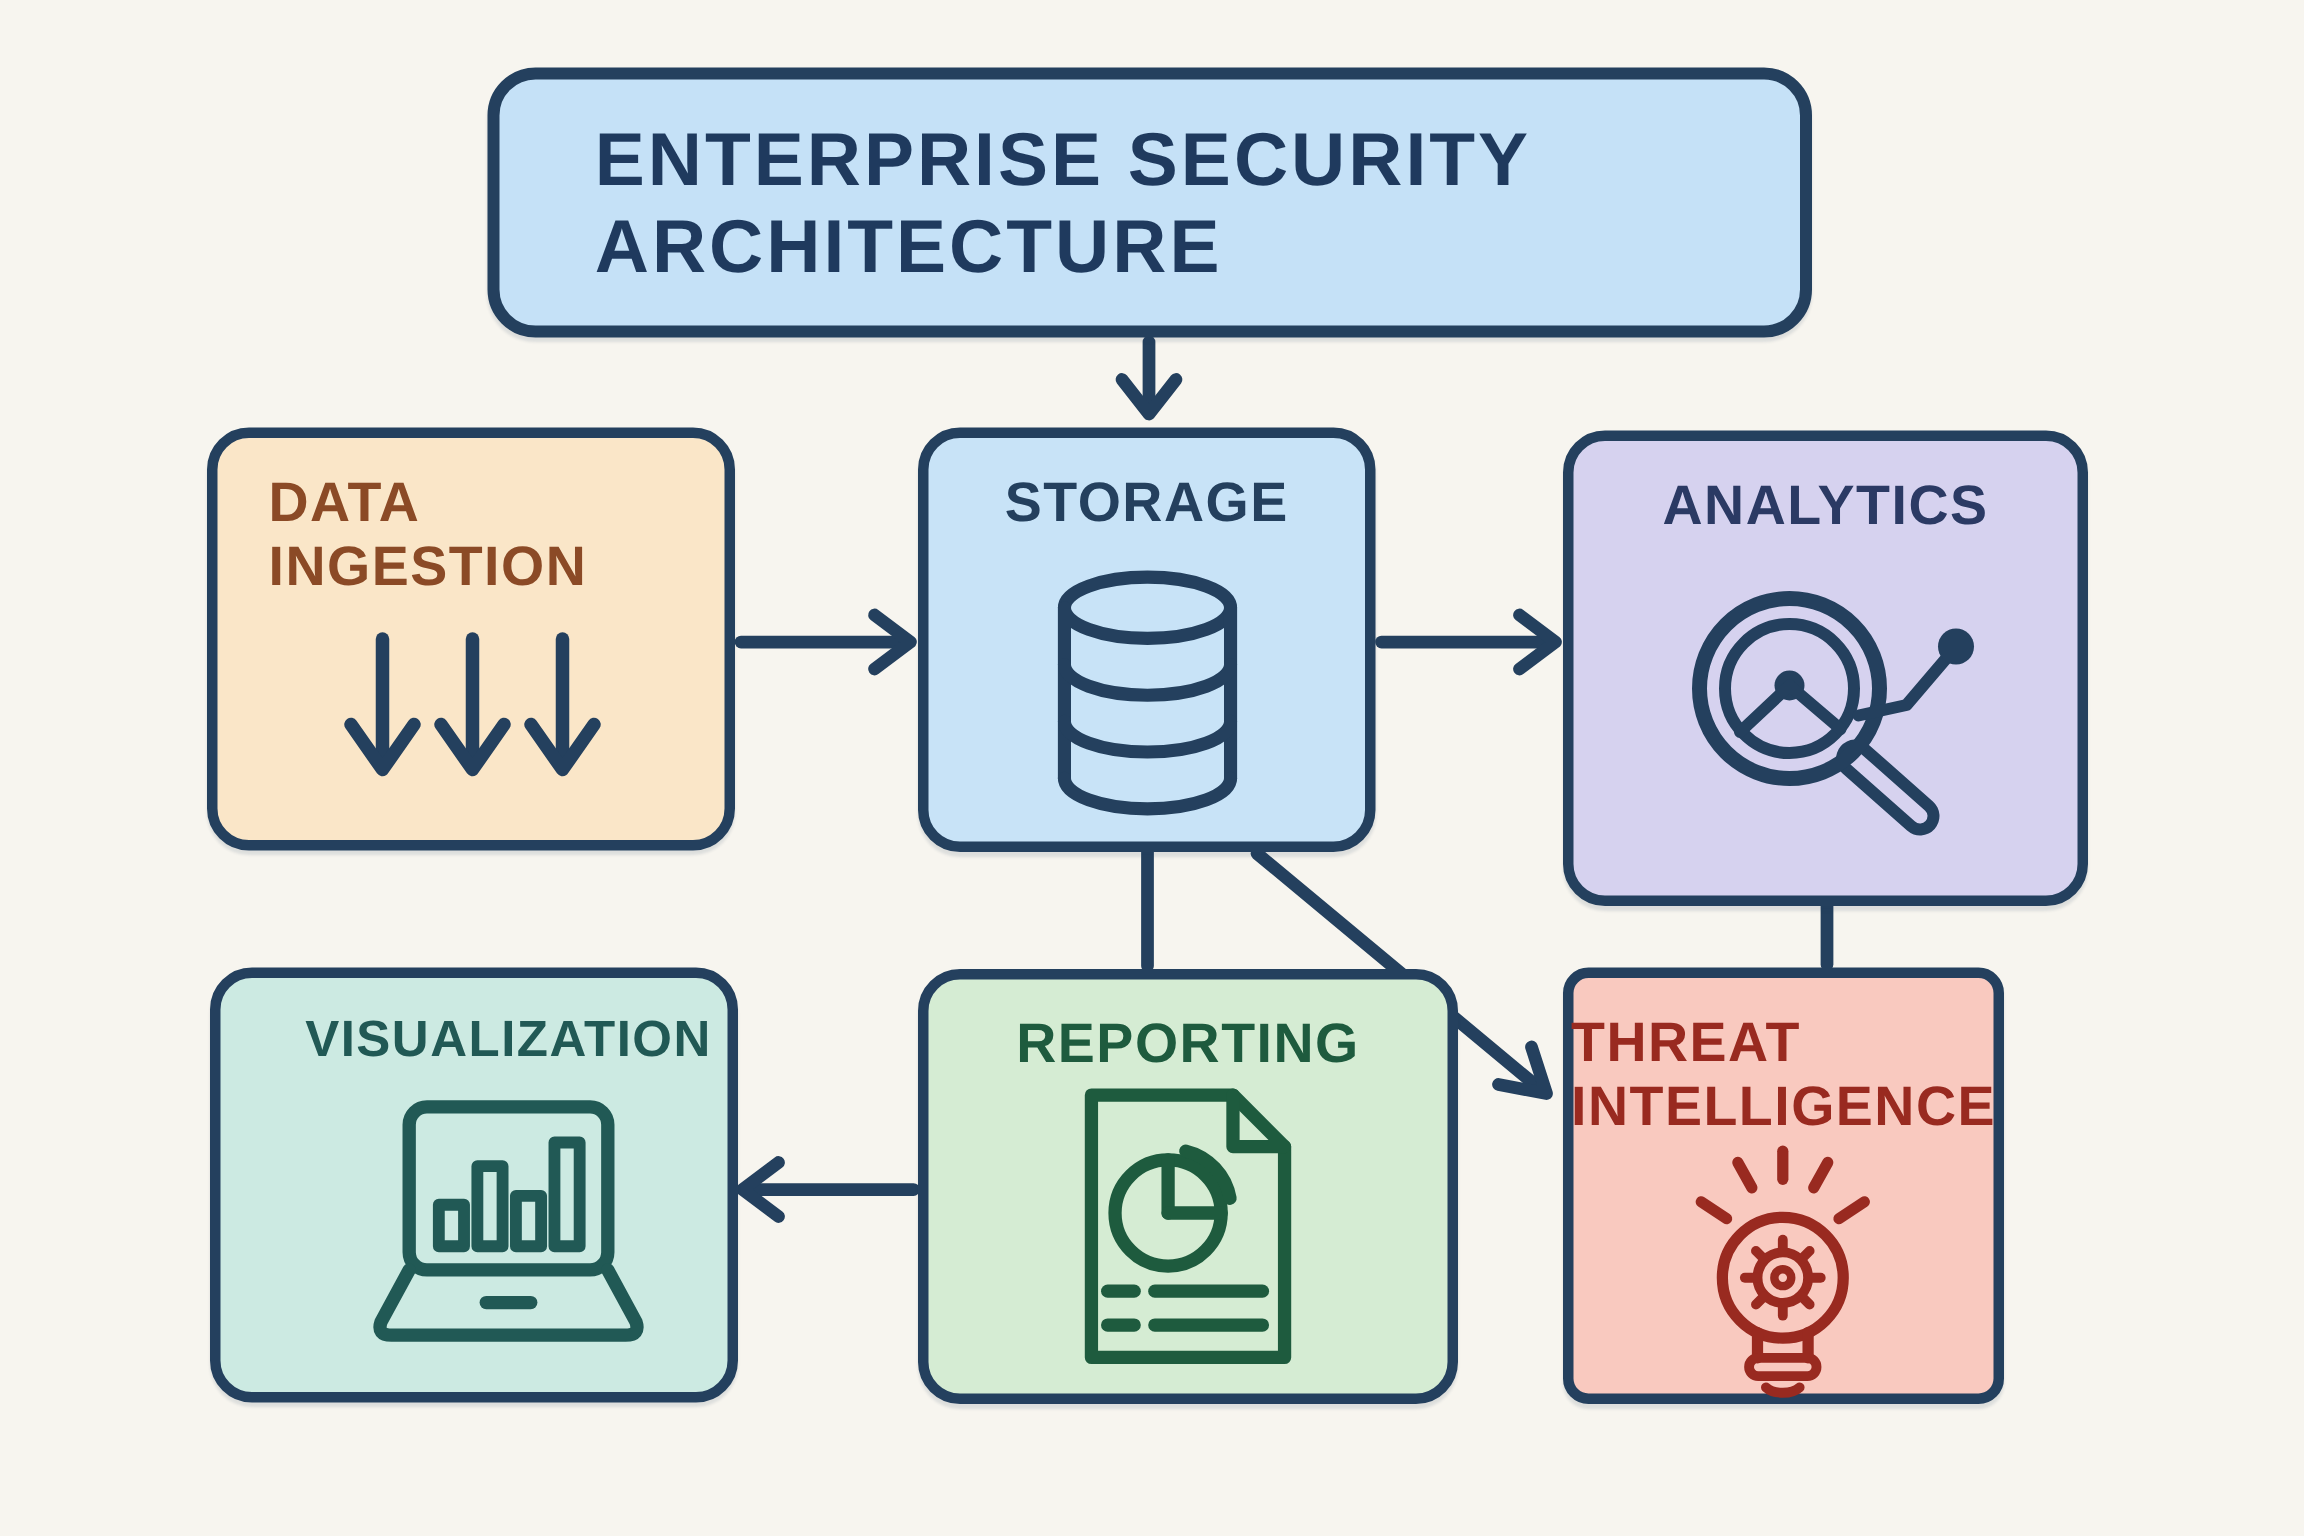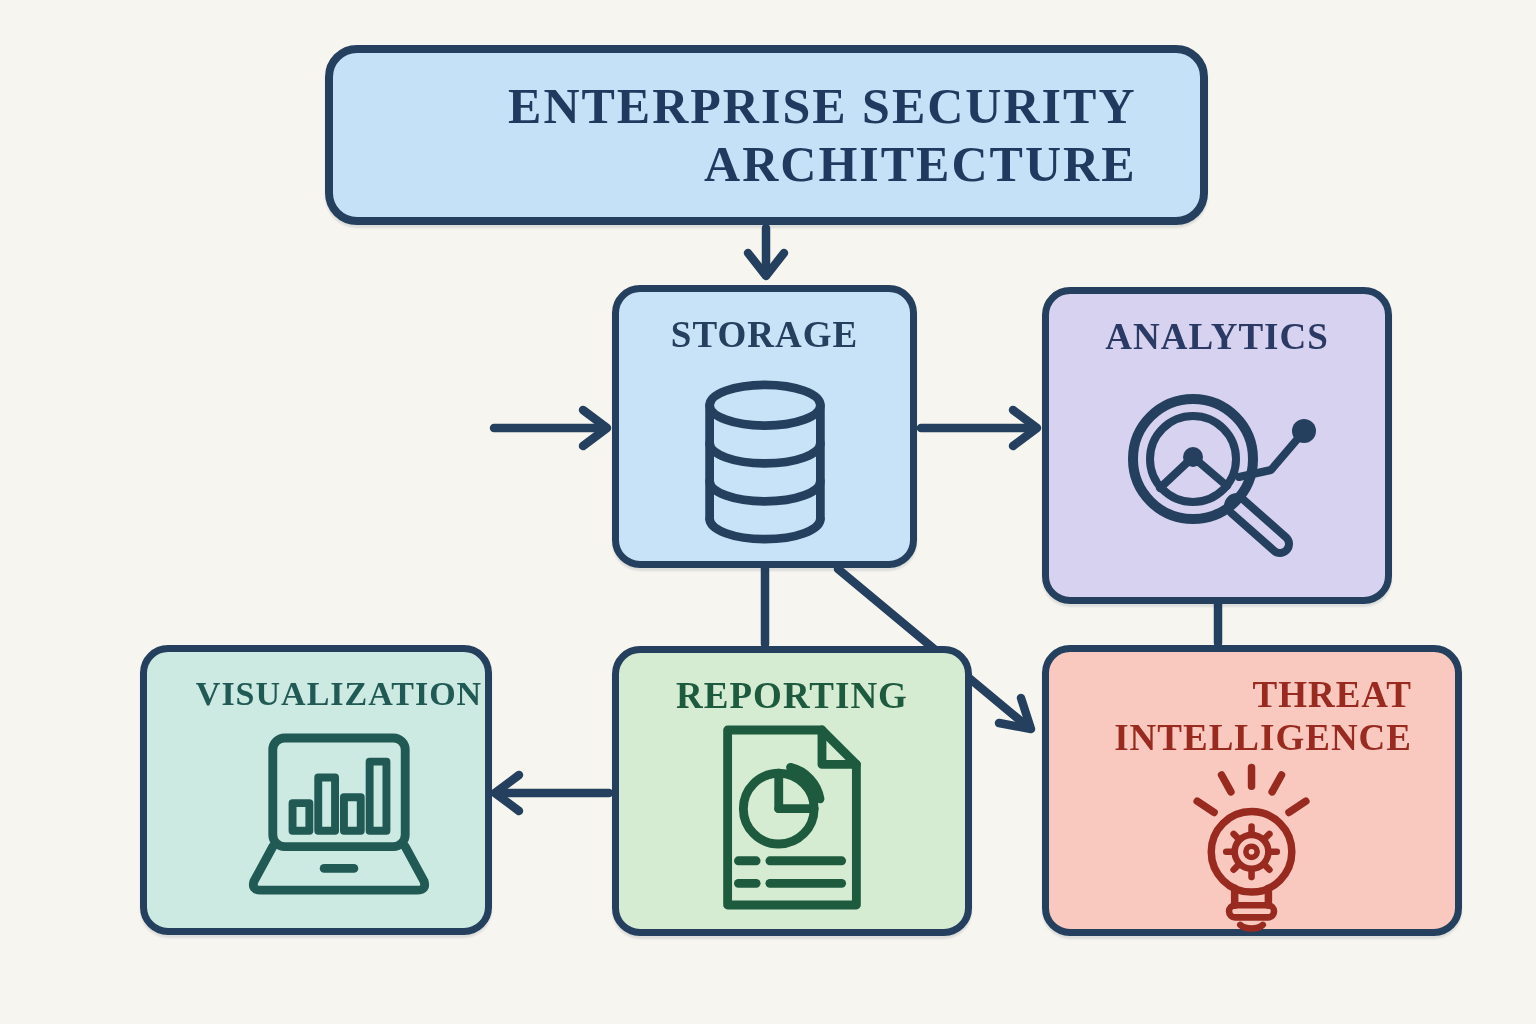--- a/index.html
+++ b/index.html
@@ -22,22 +22,22 @@
   .connectors { position:absolute; left:0; top:0; z-index:0; pointer-events:none; }
   .edge { fill:none; stroke:var(--line); stroke-width:8.5; stroke-linecap:round; stroke-linejoin:round; }
 
   .node {
     position:absolute; box-sizing:border-box; z-index:1;
     border:7px solid var(--line); border-radius:28px;
     display:flex; flex-direction:column; align-items:center;
     box-shadow:0 3px 2px rgba(30,58,92,0.12);
   }
   .label {
-    font-weight:bold; text-align:right; line-height:1.16;
-    letter-spacing:1px; margin-top:22px; font-size:37px;font-family:Liberation Serif, serif;
+    font-weight:bold; text-align:left; line-height:1.16;
+    letter-spacing:1px; margin-top:22px; font-size:37px;
   }
   .nowrap { white-space:nowrap; }
   .iconwrap { flex:1; display:flex; align-items:center; justify-content:center; padding-bottom:10px; }
 
   .node-title {
     left:325px; top:45px; width:883px; height:180px;
     background:var(--title-fill); border-radius:32px; border-width:8px;
     justify-content:center;
   }
   .node-title .label {
@@ -53,21 +53,21 @@
 
   .node-analytics { left:1042px; top:287px; width:350px; height:317px; background:var(--analytics-fill); }
   .node-analytics .label { color:var(--analytics-text); }
 
   .node-visualization { left:140px; top:645px; width:352px; height:290px; background:var(--visualization-fill);padding-left:46px; }
   .node-visualization .label { color:var(--visualization-text); font-size:34px; }
 
   .node-reporting { left:612px; top:646px; width:360px; height:290px; background:var(--reporting-fill); }
   .node-reporting .label { color:var(--reporting-text); }
 
-  .node-threat-intelligence { left:1042px; top:645px; width:420px; height:291px; background:var(--threat-fill); }
+  .node-threat-intelligence { left:1042px; top:645px; width:294px; height:291px; background:var(--threat-fill);border-radius:17px; }
   .node-threat-intelligence .label { color:var(--threat-text); max-width:320px; }
 
   
   .s { fill:none; stroke:var(--line); stroke-width:9; stroke-linecap:round; stroke-linejoin:round; }
   .dot { fill:var(--line); stroke:none; }
   .node-visualization .s { stroke:var(--visualization-text); }
   .node-reporting .s { stroke:var(--reporting-text); }
   .node-threat-intelligence .s { stroke:var(--threat-text); stroke-width:8; }
   .handle-outer { stroke-width:26; }
   .handle-inner { stroke:var(--analytics-fill); stroke-width:10; }
@@ -103,20 +103,33 @@
     <g>
       <path class="edge" d="M609,793 H500"></path>
       <path class="edge" d="M519,775 L495,793 L519,811"></path>
     </g>
   </svg>
 
   <div class="node node-title">
     <div class="label">ENTERPRISE SECURITY ARCHITECTURE</div>
   </div>
 
+  <div class="node node-data-ingestion">
+    <div class="label">DATA INGESTION</div>
+    <div class="iconwrap">
+      <svg width="175" height="108" viewBox="0 0 175 108">
+        <path class="s" d="M28,5 V88"></path>
+          <path class="s" d="M7,62 L28,92 L49,62"></path>
+        <path class="s" d="M88,5 V88"></path>
+          <path class="s" d="M67,62 L88,92 L109,62"></path>
+        <path class="s" d="M148,5 V88"></path>
+          <path class="s" d="M127,62 L148,92 L169,62"></path>
+      </svg>
+    </div>
+  </div>
 
   <div class="node node-storage">
     <div class="label nowrap">STORAGE</div>
     <div class="iconwrap">
       <svg width="146" height="170" viewBox="0 0 150 175">
         <ellipse class="s" cx="75" cy="29" rx="57" ry="21"></ellipse>
         <path class="s" d="M18,29 V146"></path>
         <path class="s" d="M132,29 V146"></path>
         <path class="s" d="M18,68 A57,21 0 0 0 132,68"></path>
         <path class="s" d="M18,107 A57,21 0 0 0 132,107"></path>

